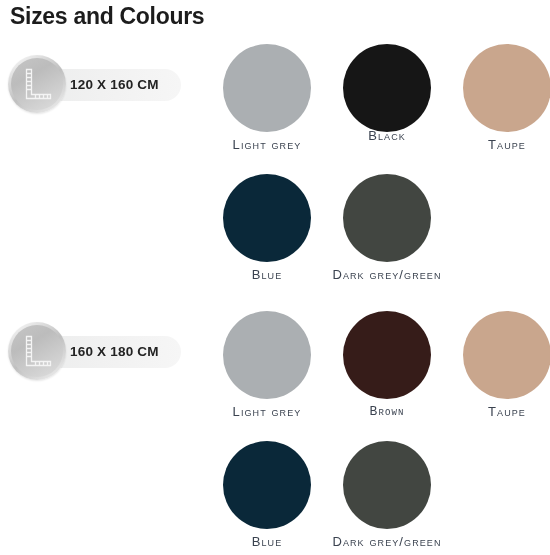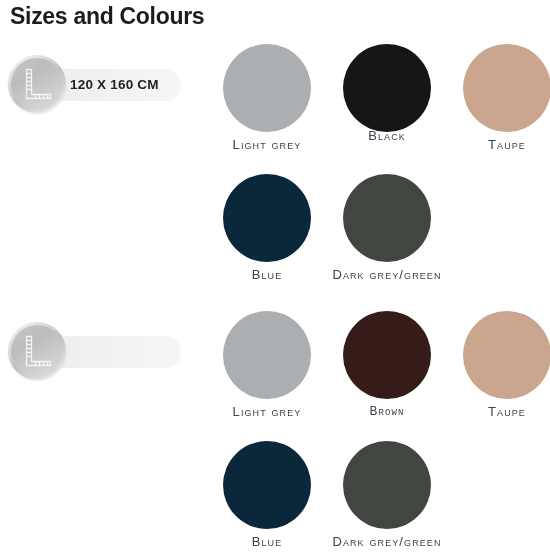--- a/index.html
+++ b/index.html
@@ -151,20 +151,21 @@
     <div class="size-badge">
       <div class="inner-ring"></div>
       <svg viewBox="0 0 30 32">
         <g fill="none" stroke="#f4f4f4" stroke-width="1.3">
           <path d="M4.5 1.5 L9.5 1.5 L9.5 26.5 L28.5 26.5 L28.5 30.5 L4.5 30.5 Z"></path>
           <path d="M4.5 5.5 h5 M4.5 9.5 h5 M4.5 13.5 h5 M4.5 17.5 h5 M4.5 21.5 h5"></path>
           <path d="M13.5 26.5 v4 M17.5 26.5 v4 M21.5 26.5 v4 M25.5 26.5 v4"></path>
         </g>
       </svg>
     </div>
+    <div class="size-pill-label">160 X 180 CM</div>
   </div>
 
   <div class="swatch-row" style="top:-11px;">
     <div class="swatch" style="left: 223px; top: 0px; background: rgb(171, 175, 178);"></div>
     <div class="swatch" style="left: 343px; top: 0px; background: rgb(54, 28, 25);"></div>
     <div class="swatch" style="left: 463px; top: 0px; background: rgb(201, 166, 141);"></div>
     <div class="swatch-label" style="left:187px; top:95px;">Light grey</div>
     <div class="swatch-label" style="left:307px; top:95px;font-family:Liberation Mono, monospace;">Brown</div>
     <div class="swatch-label" style="left:427px; top:95px;">Taupe</div>
   </div>

